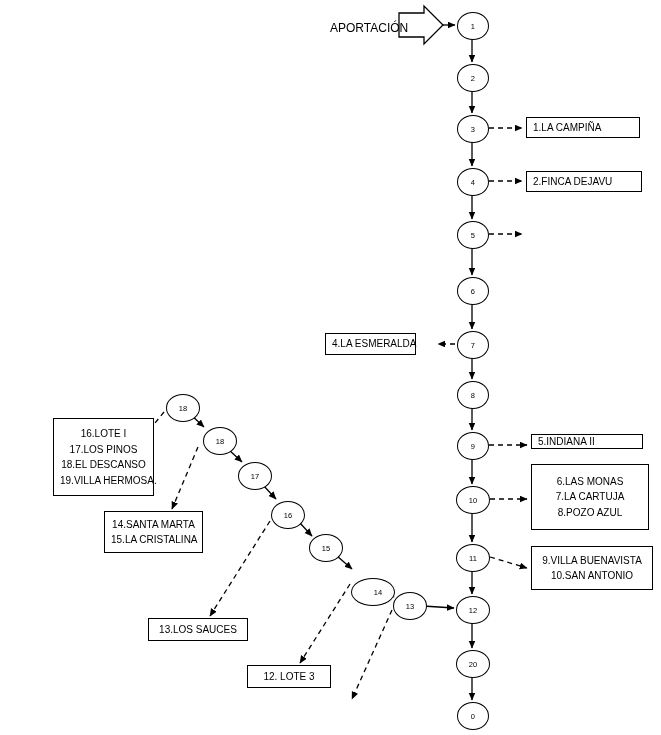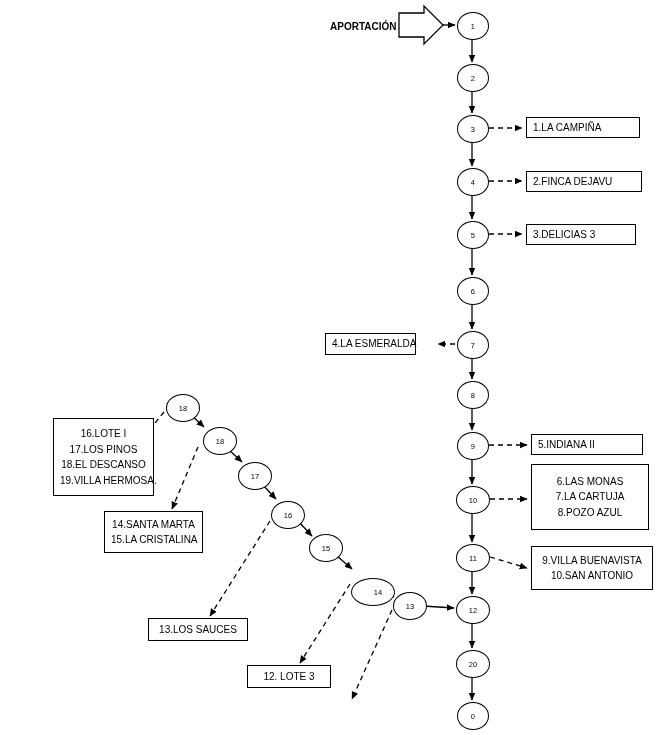--- a/index.html
+++ b/index.html
@@ -50,24 +50,23 @@
     color: #000;
     line-height: 1.55;
   }
   .box span {
     display: block;
     white-space: nowrap;
   }
   .box.center span { text-align: center; }
   .label-free {
     position: absolute;
-    font-size: 10px;
+    font-size: 12px;
     color: #000;
     white-space: nowrap;
-    font-weight: bold;
   }
 </style>
 </head>
 <body>
 
 <div id="canvas">
 
   <svg id="wires" viewBox="0 0 661 735">
     <defs>
       <marker id="ah" markerWidth="7" markerHeight="7" refX="5.6" refY="2.6" orient="auto">
@@ -150,29 +149,26 @@
   <div class="node" style="left:166px; top:394px; width:32px; height:26px;">18</div>
 
   <div class="box" style="left:526px; top:117px; width:114px; height:21px;">
     <span>1.LA CAMPIÑA</span>
   </div>
 
   <div class="box" style="left:526px; top:171px; width:116px; height:21px;">
     <span>2.FINCA DEJAVU</span>
   </div>
 
-  <div class="box" style="left:526px; top:224px; width:110px; height:21px;">
-    <span>3.DELICIAS 3</span>
-  </div>
 
   <div class="box center" style="left:325px; top:333px; width:91px; height:22px;">
     <span>4.LA ESMERALDA</span>
   </div>
 
-  <div class="box" style="left:531px; top:434px; width:112px; height:21px;">
+  <div class="box" style="left:531px; top:434px; width:112px; height:15px;">
     <span>5.INDIANA II</span>
   </div>
 
   <div class="box center" style="left:531px; top:464px; width:118px; height:66px;">
     <span>6.LAS MONAS</span>
     <span>7.LA CARTUJA</span>
     <span>8.POZO AZUL</span>
   </div>
 
   <div class="box center" style="left:531px; top:546px; width:122px; height:44px;">

